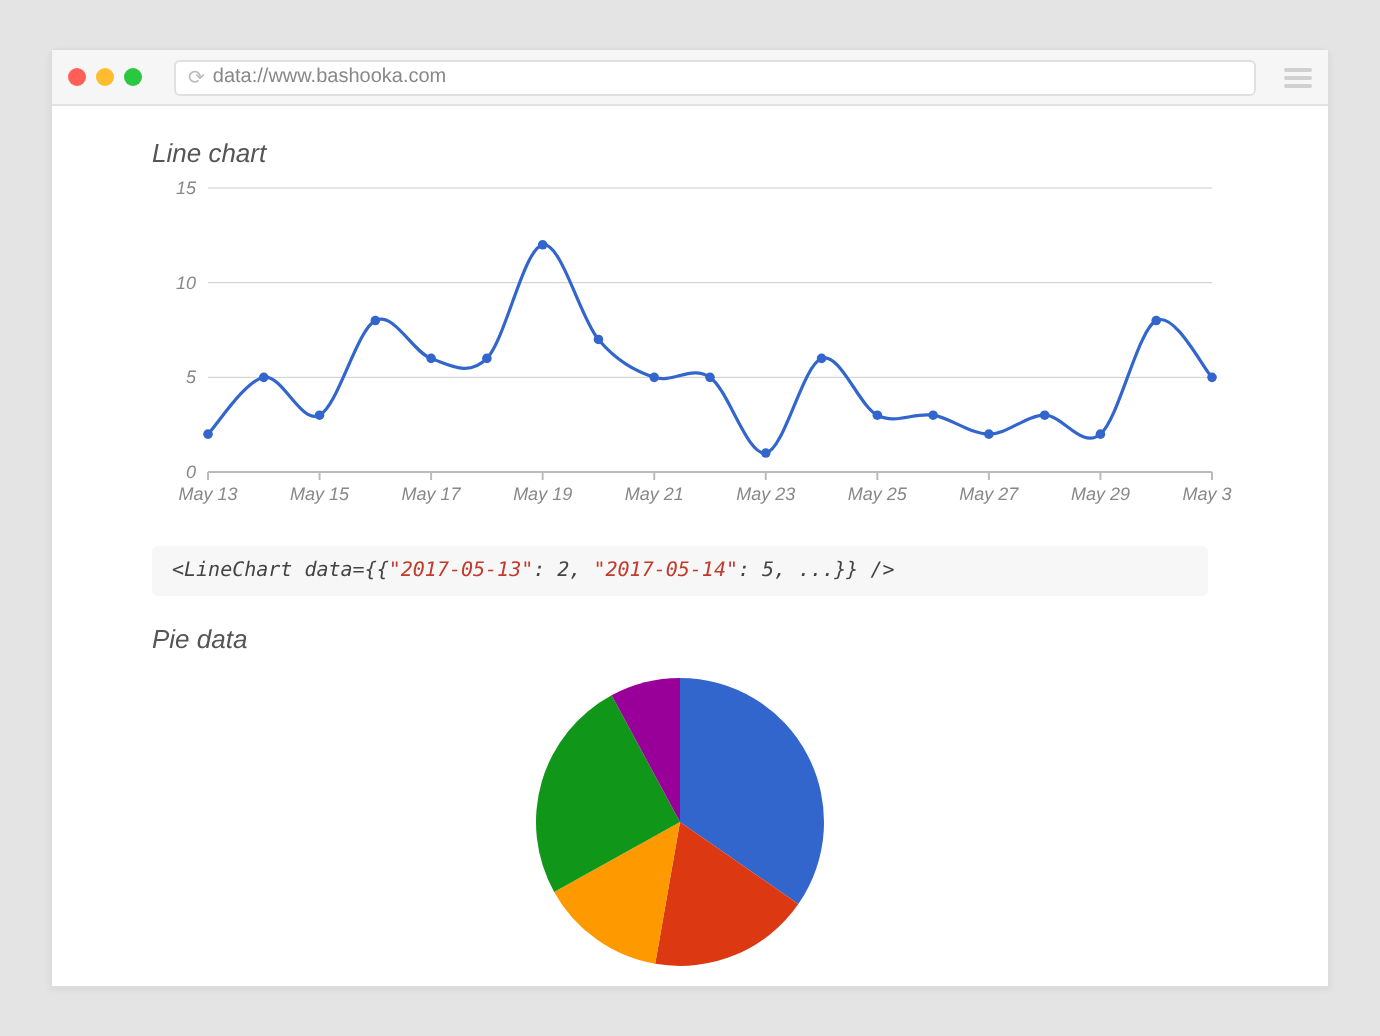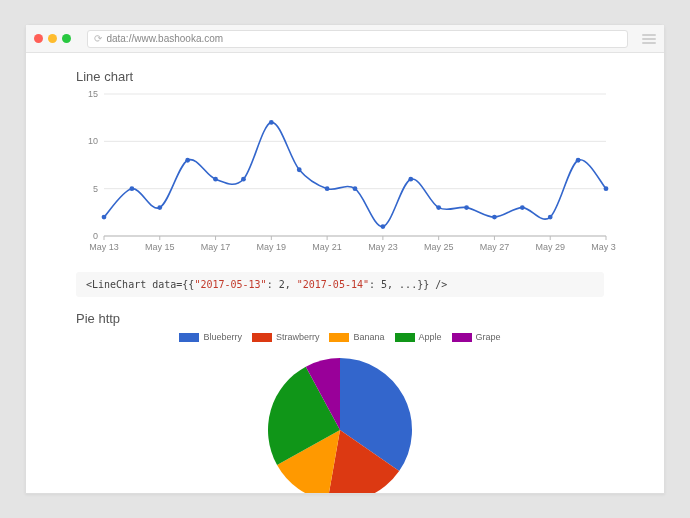--- a/index.html
+++ b/index.html
@@ -58,20 +58,21 @@
   }
   .menu-icon span {
     height: 2px;
     background: #d0d0d0;
     border-radius: 1px;
   }
   .content {
     padding: 16px 60px 0 50px;
     height: 440px;
     overflow: hidden;
+    font-style: italic;
   }
   .section-title {
     font-size: 13px;
     color: #555;
     font-weight: 400;
     margin-bottom: 4px;
   }
   .line-chart-wrap { position: relative; }
   .code-block {
     background: #f7f7f7;
@@ -176,43 +177,21 @@
             <circle cx="474.2222222222222" cy="129.06666666666666" r="2.4" fill="#3366cc"></circle>
             <circle cx="502.1111111111111" cy="72.26666666666667" r="2.4" fill="#3366cc"></circle>
             <circle cx="530" cy="100.66666666666667" r="2.4" fill="#3366cc"></circle>
           </svg>
       </div>
     </div>
 
     <div class="code-block"><span>&lt;LineChart data={{</span><span class="str">"2017-05-13"</span><span>: 2, </span><span class="str">"2017-05-14"</span><span>: 5, ...}} /&gt;</span></div>
 
     <div>
-      <div class="section-title">Pie http</div>
-      <div class="legend" id="legend">
-          <div class="legend-item">
-            <span class="swatch" style="background: rgb(51, 102, 204);"></span>
-            <span>Blueberry</span>
-          </div>
-          <div class="legend-item">
-            <span class="swatch" style="background: rgb(220, 57, 18);"></span>
-            <span>Strawberry</span>
-          </div>
-          <div class="legend-item">
-            <span class="swatch" style="background: rgb(255, 153, 0);"></span>
-            <span>Banana</span>
-          </div>
-          <div class="legend-item">
-            <span class="swatch" style="background: rgb(16, 150, 24);"></span>
-            <span>Apple</span>
-          </div>
-          <div class="legend-item">
-            <span class="swatch" style="background: rgb(153, 0, 153);"></span>
-            <span>Grape</span>
-          </div>
-        </div>
+      <div class="section-title">Pie data</div>
       <div class="pie-wrap">
         <svg id="pie-svg" width="160" height="160" viewBox="0 0 160 160">
             <path d="M 80,80 L 80,8 A 72,72 0 0 1 139.17690360641302,121.0133402633497 Z" fill="#3366cc"></path>
             <path d="M 80,80 L 139.17690360641302,121.0133402633497 A 72,72 0 0 1 67.59478754447002,150.92327335884295 Z" fill="#dc3912"></path>
             <path d="M 80,80 L 67.59478754447002,150.92327335884295 A 72,72 0 0 1 17.06098981092181,114.96685568390603 Z" fill="#ff9900"></path>
             <path d="M 80,80 L 17.06098981092181,114.96685568390603 A 72,72 0 0 1 45.81425860942316,16.633328274426454 Z" fill="#109618"></path>
             <path d="M 80,80 L 45.81425860942316,16.633328274426454 A 72,72 0 0 1 79.99999999999993,8 Z" fill="#990099"></path>
           </svg>
       </div>
     </div>

